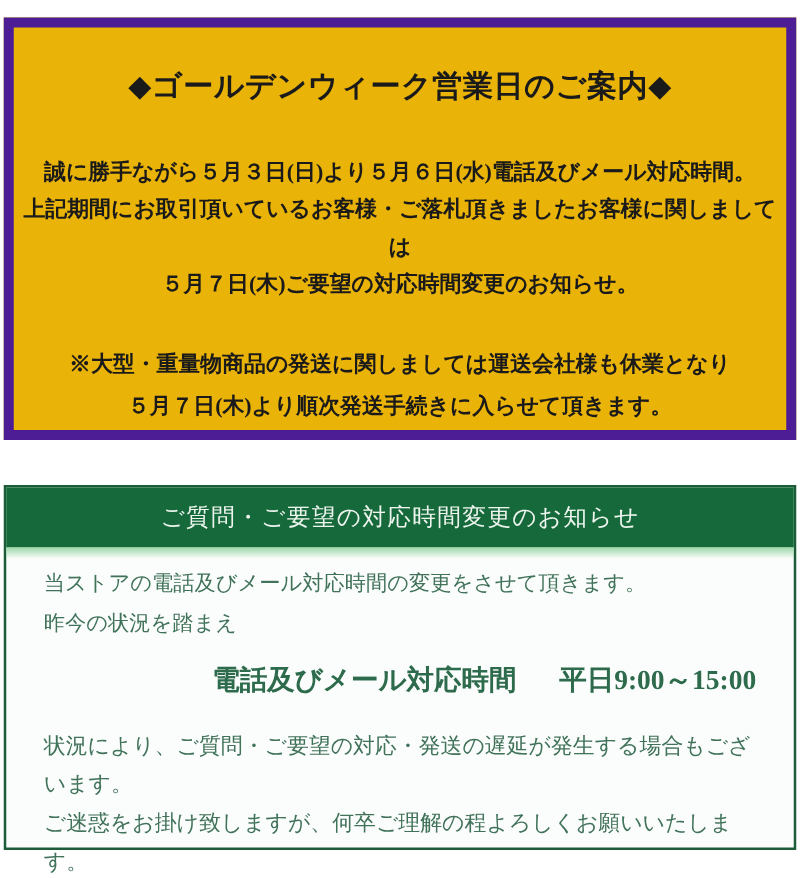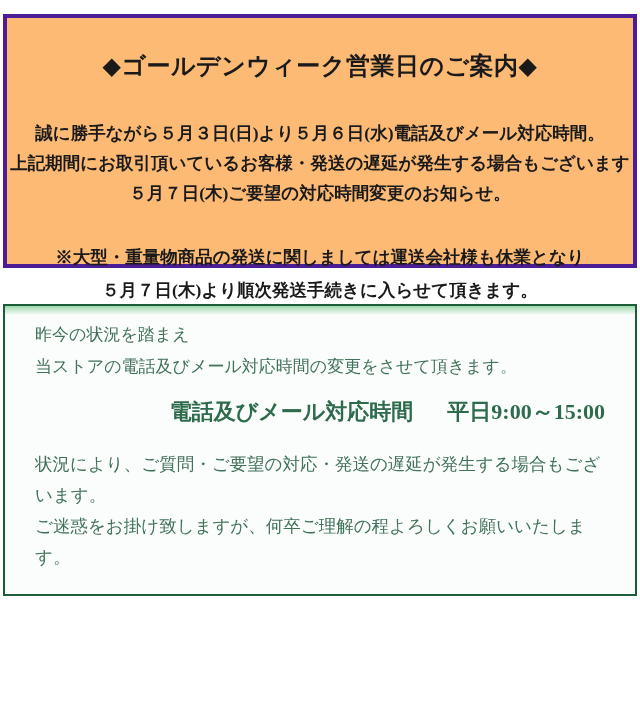--- a/index.html
+++ b/index.html
@@ -8,23 +8,23 @@
     width: 640px;
     height: 702px;
     font-family: "Liberation Serif", "DejaVu Serif", serif;
     overflow: hidden;
   }
   .page { width: 640px; height: 702px; background: #ffffff; }
 
   
   .gw-box {
     margin: 14px 3px 0 3px;
-    height: 254px;
-    border: 4px solid #4c1d95;
-    background: #fdba74;
+    height: 338px;
+    border: 8px solid #4c1d95;
+    background: #eab308;
     text-align: center;
     color: #1a1a1a;
   }
   .gw-title {
     margin-top: 32px;
     font-size: 24px;
     line-height: 32px;
     font-weight: bold;
     letter-spacing: 0.5px;
   }
@@ -90,35 +90,38 @@
 </style>
 </head>
 <body>
 
 <div class="page">
 
   <section class="gw-box">
     <h1 class="gw-title">◆ゴールデンウィーク営業日のご案内◆</h1>
     <div class="gw-body">
       <p>誠に勝手ながら５月３日(日)より５月６日(水)電話及びメール対応時間。</p>
-      <p>上記期間にお取引頂いているお客様・発送の遅延が発生する場合もございます</p>
+      <p>上記期間にお取引頂いているお客様・ご落札頂きましたお客様に関しましては</p>
       <p>５月７日(木)ご要望の対応時間変更のお知らせ。</p>
     </div>
     <div class="gw-note">
       <p>※大型・重量物商品の発送に関しましては運送会社様も休業となり</p>
       <p>５月７日(木)より順次発送手続きに入らせて頂きます。</p>
     </div>
   </section>
 
   <section class="sh-box">
+    <header class="sh-header">
+      <span>ご質問・ご要望の対応時間変更のお知らせ</span>
+    </header>
     <div class="sh-fade"></div>
     <div class="sh-body">
       <div class="sh-intro">
+        <p>当ストアの電話及びメール対応時間の変更をさせて頂きます。</p>
         <p>昨今の状況を踏まえ</p>
-        <p>当ストアの電話及びメール対応時間の変更をさせて頂きます。</p>
       </div>
       <p class="sh-hours">
         <span class="hours-label">電話及びメール対応時間</span>
         <span class="hours-value">平日9:00～15:00</span>
       </p>
       <div class="sh-para">
         <p>状況により、ご質問・ご要望の対応・発送の遅延が発生する場合もございます。</p>
         <p>ご迷惑をお掛け致しますが、何卒ご理解の程よろしくお願いいたします。</p>
       </div>
 

